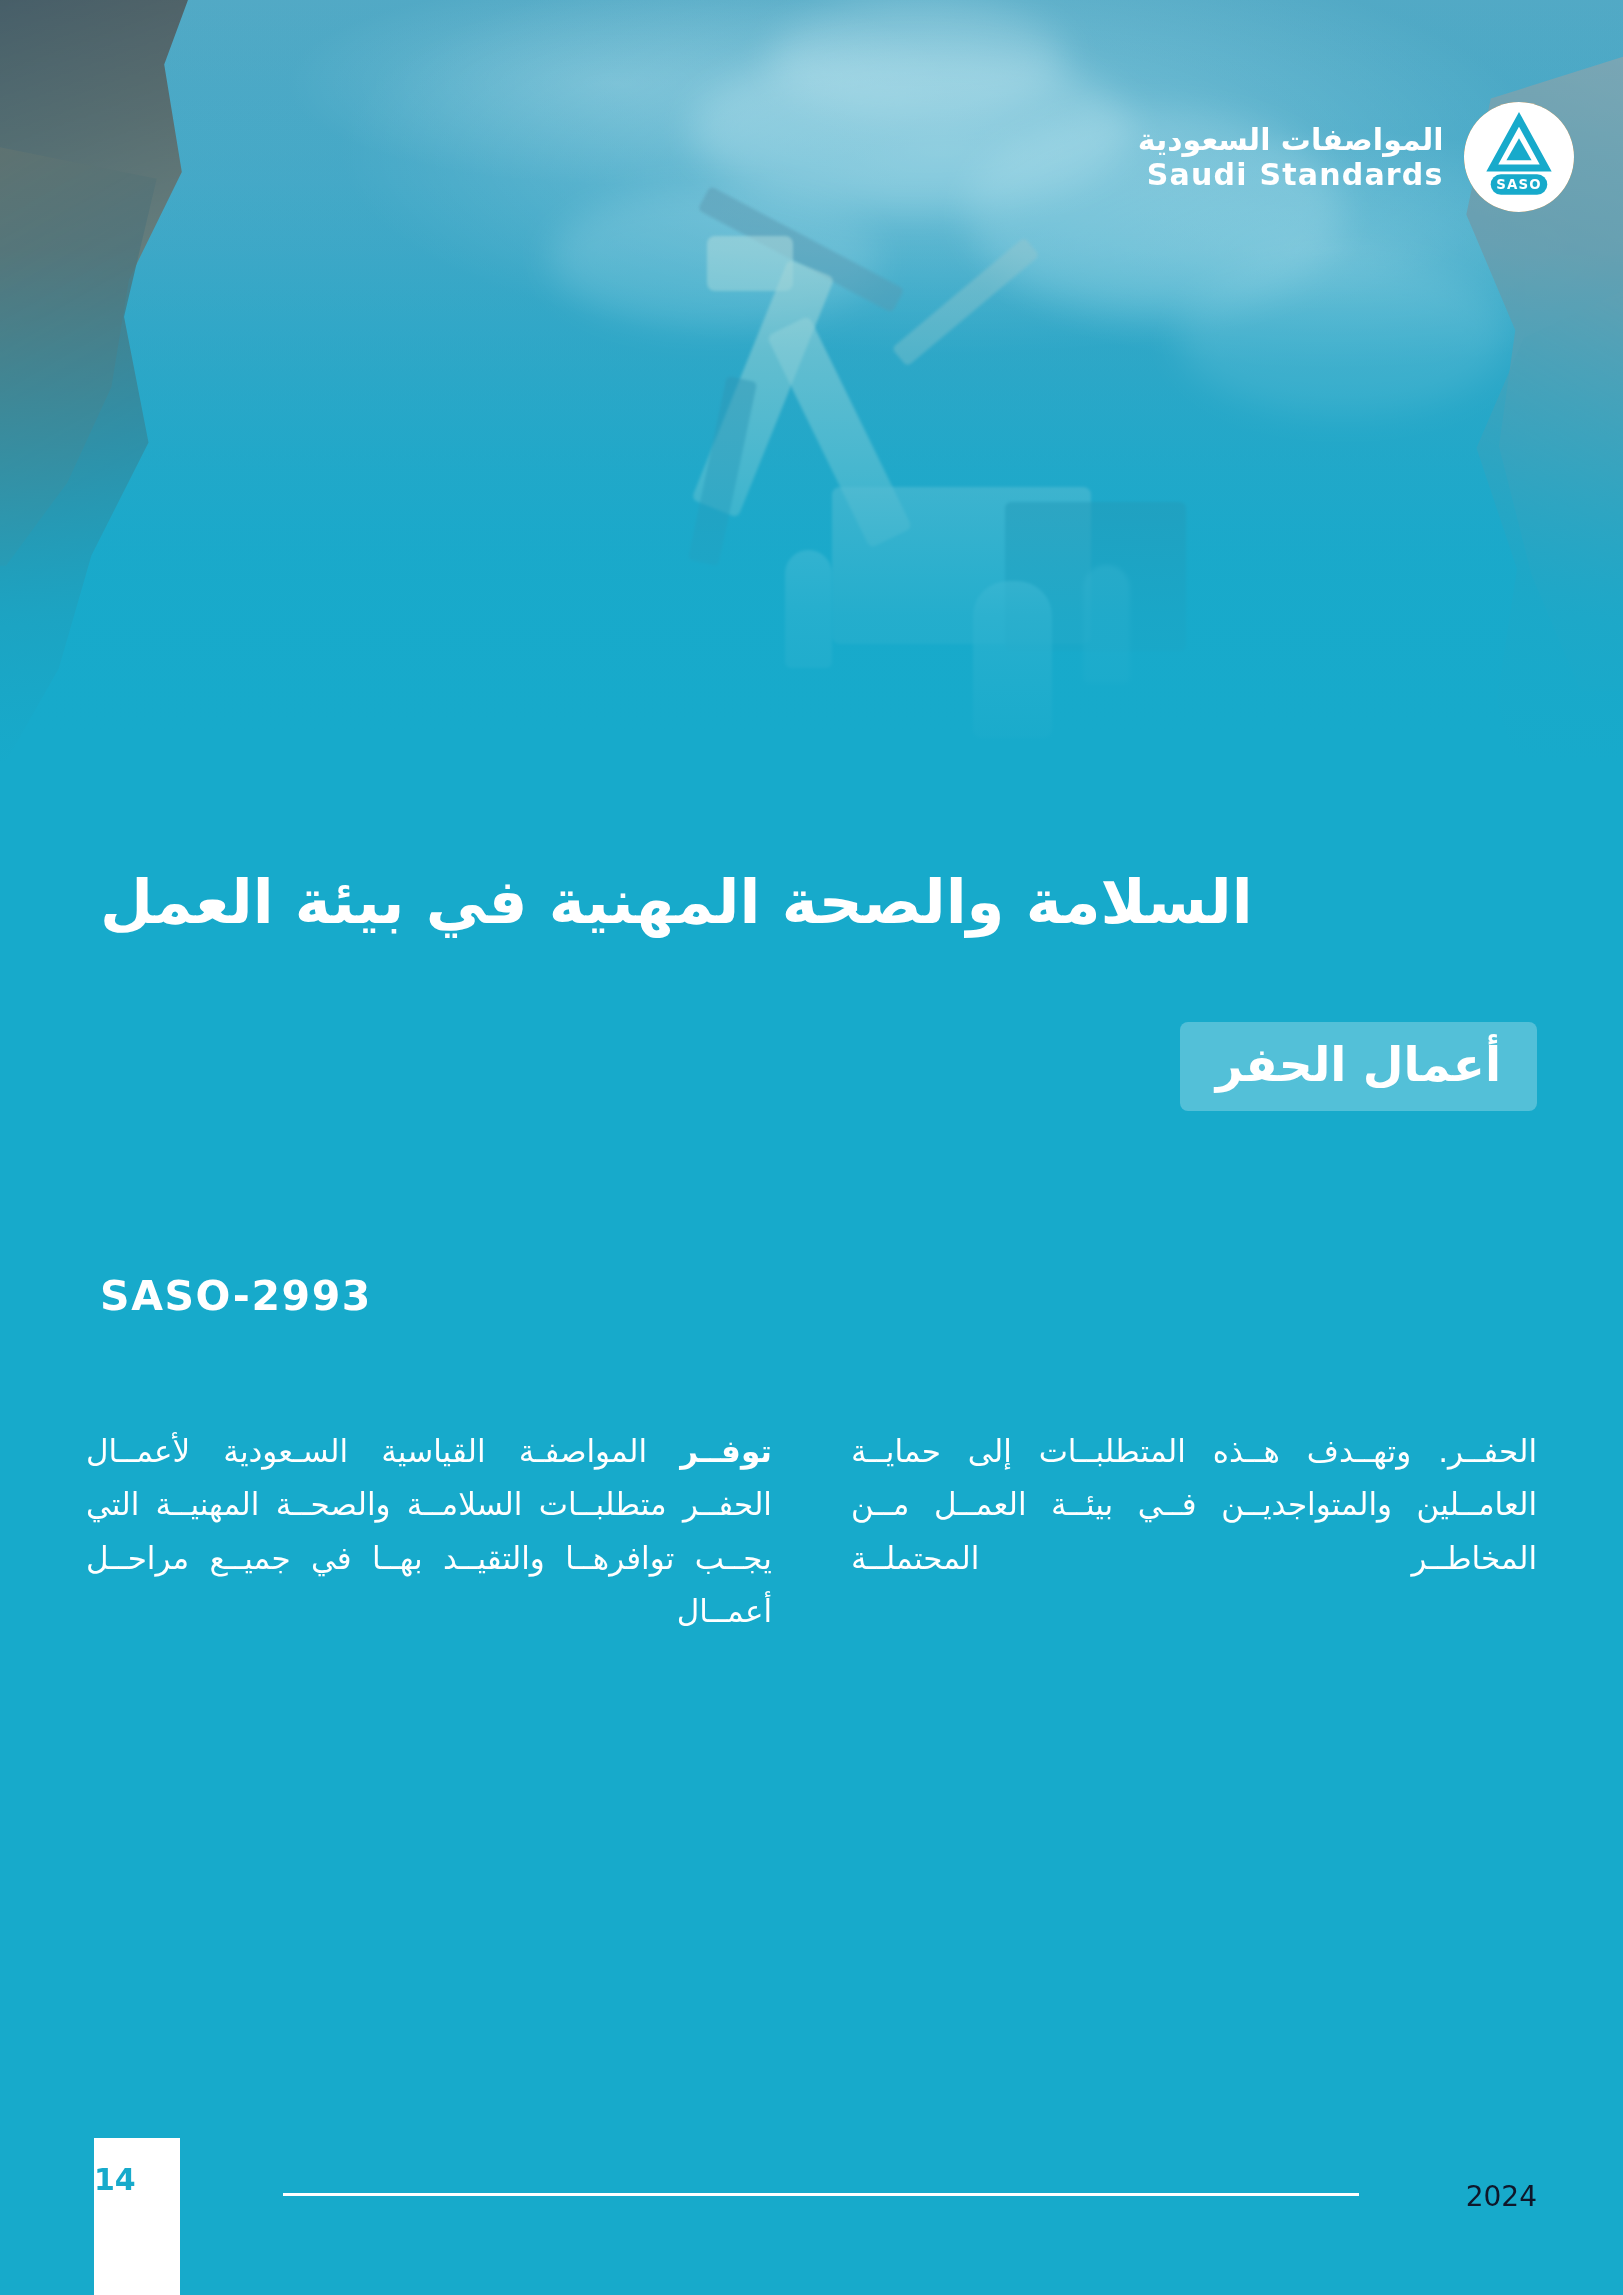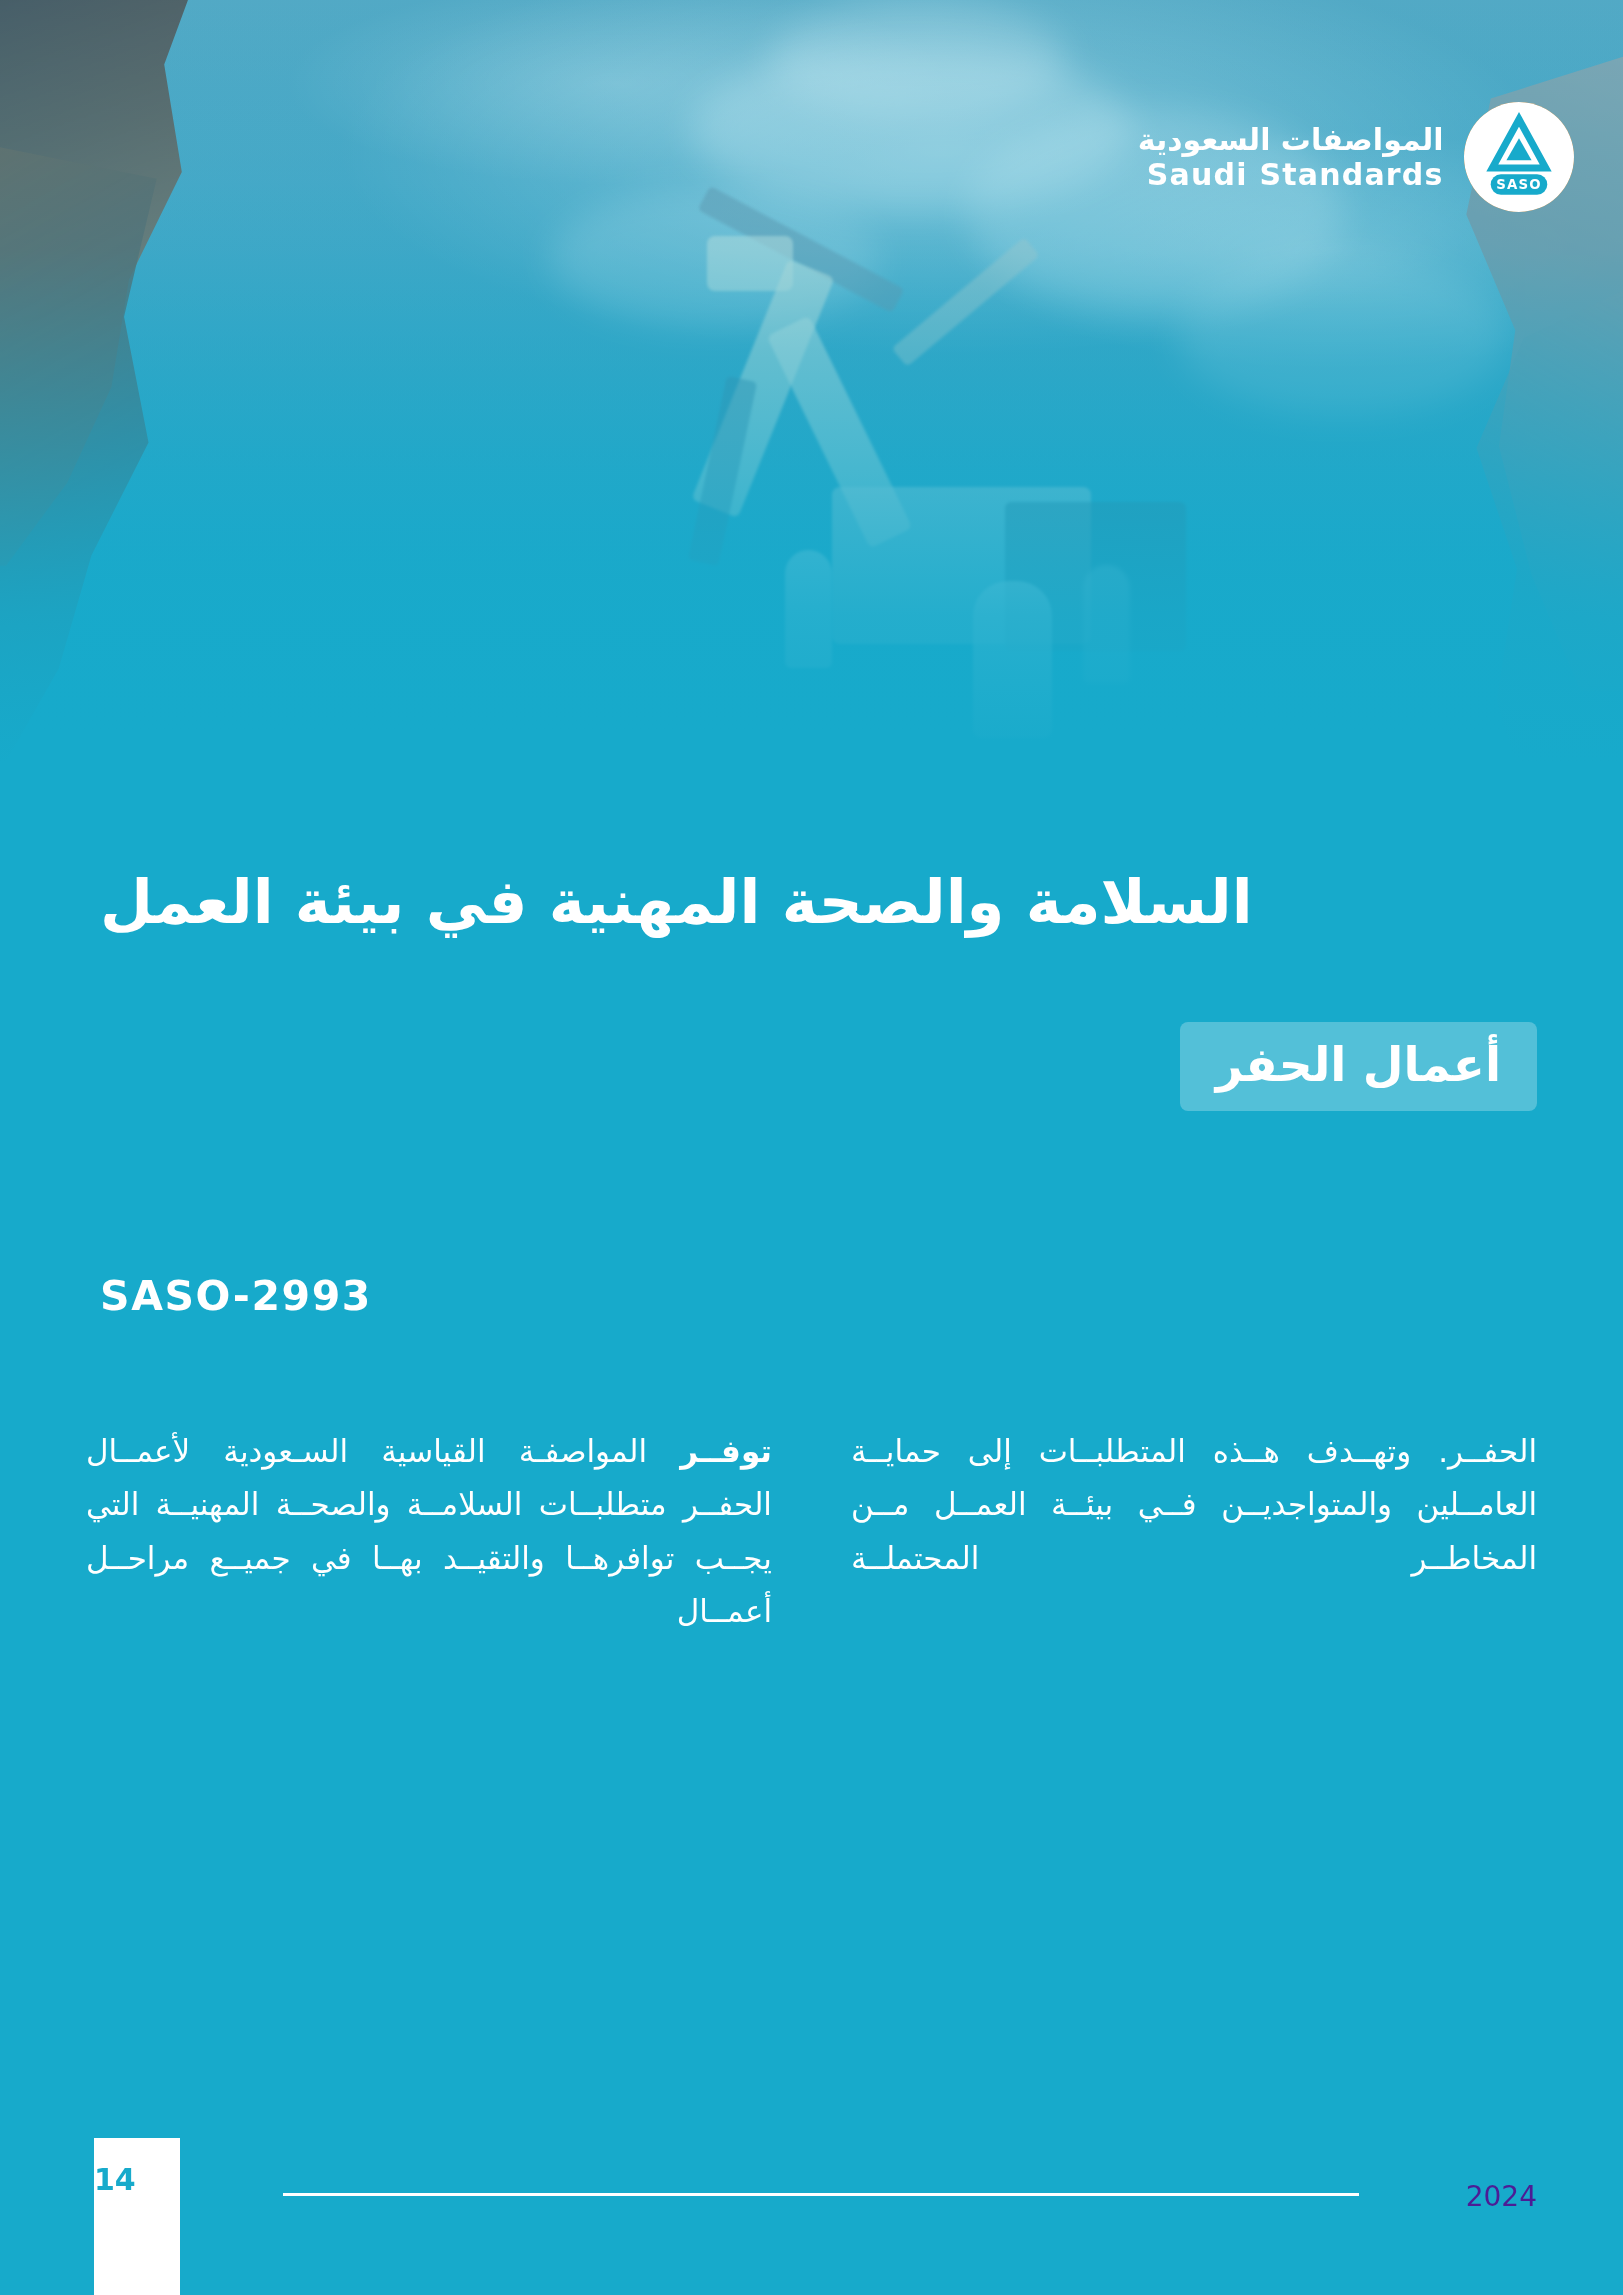--- a/index.html
+++ b/index.html
@@ -292,21 +292,21 @@
     left: 283px;
     bottom: 99px;
     width: 1076px;
     height: 3.1px;
     background: #ffffff;
   }
   .footer-year {
     position: absolute;
     right: 86px;
     bottom: 82px;
-    color: #4c1d95;
+    color: #0f172a;
     font-size: 28px;
     font-weight: 400;
     direction: ltr;
   }
 </style>
 </head>
 <body>
 
 <div class="page">
 

